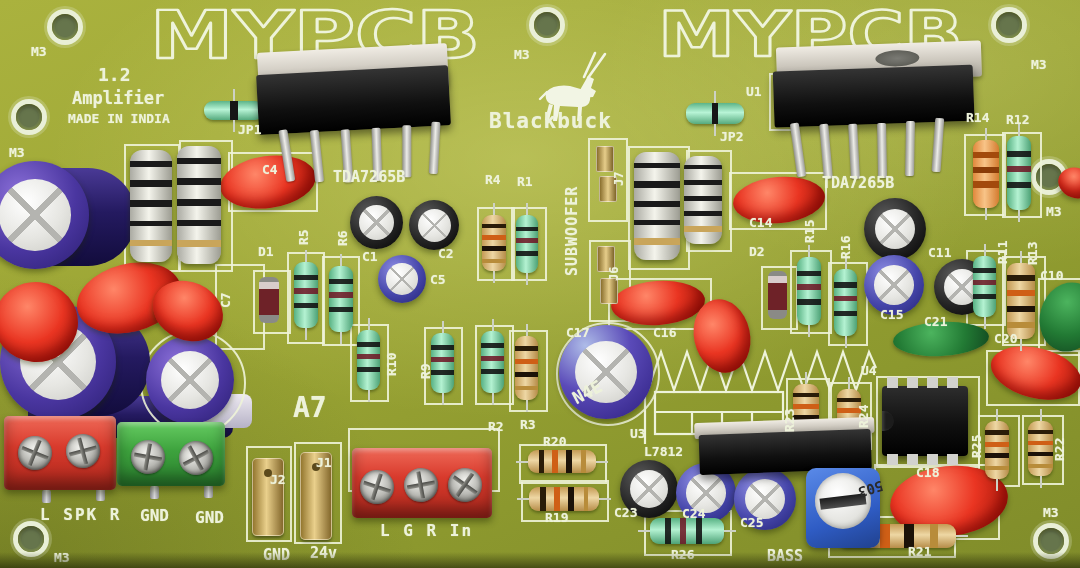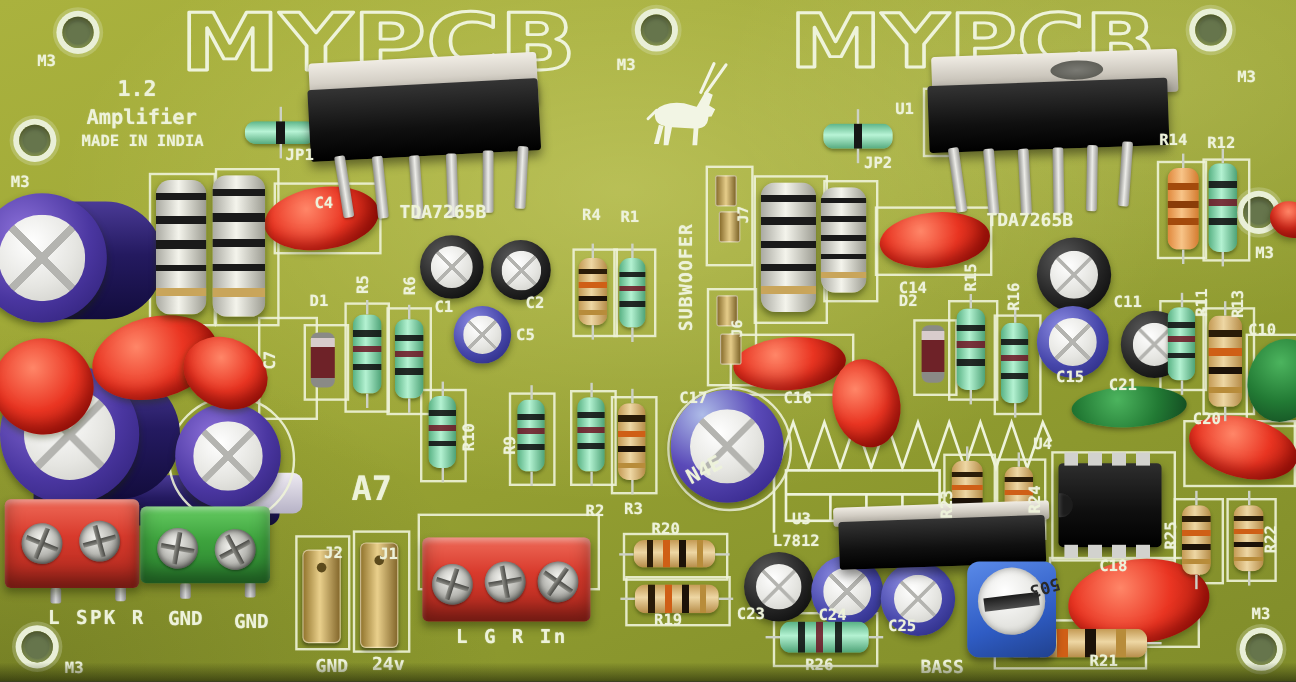--- a/index.html
+++ b/index.html
@@ -317,36 +317,37 @@
   <span class="lbl" style="left:9px;top:146px">M3</span>
   <span class="lbl" style="left:514px;top:48px">M3</span>
   <span class="lbl" style="left:1031px;top:58px">M3</span>
   <span class="lbl" style="left:1046px;top:205px">M3</span>
   <span class="lbl" style="left:54px;top:551px">M3</span>
   <span class="lbl" style="left:1043px;top:506px">M3</span>
 
   <span class="lbl" style="left:98px;top:66px;font-size:18px">1.2</span>
   <span class="lbl" style="left:72px;top:90px;font-size:17px">Amplifier</span>
   <span class="lbl" style="left:68px;top:112px;font-size:13px">MADE IN INDIA</span>
+  <span class="lbl" style="left:489px;top:111px;font-size:21px;letter-spacing:1px">Blackbuck</span>
   <span class="lbl" style="left:293px;top:394px;font-size:28px">A7</span>
   <span class="lbl v" style="left:565px;top:276px;font-size:15px;letter-spacing:1px">SUBWOOFER</span>
   <span class="lbl" style="left:767px;top:549px;font-size:15px">BASS</span>
 
   <span class="lbl" style="left:333px;top:170px;font-size:15px">TDA7265B</span>
   <span class="lbl" style="left:822px;top:176px;font-size:15px">TDA7265B</span>
   <span class="lbl" style="left:746px;top:85px">U1</span>
-  <span class="lbl" style="left:660px;top:427px">U3</span>
+  <span class="lbl" style="left:630px;top:427px">U3</span>
   <span class="lbl" style="left:644px;top:445px">L7812</span>
   <span class="lbl" style="left:861px;top:364px">U4</span>
 
   <span class="lbl" style="left:238px;top:123px">JP1</span>
   <span class="lbl" style="left:720px;top:130px">JP2</span>
   <span class="lbl v" style="left:613px;top:186px;font-size:12px">J7</span>
   <span class="lbl v" style="left:608px;top:281px;font-size:12px">J6</span>
-  <span class="lbl" style="left:270px;top:455px">J2</span>
+  <span class="lbl" style="left:270px;top:473px">J2</span>
   <span class="lbl" style="left:316px;top:456px">J1</span>
   <span class="lbl" style="left:263px;top:548px;font-size:15px">GND</span>
   <span class="lbl" style="left:310px;top:546px;font-size:15px">24v</span>
   <span class="lbl" style="left:40px;top:507px;font-size:16px;letter-spacing:2px">L SPK R</span>
   <span class="lbl" style="left:140px;top:508px;font-size:16px">GND</span>
   <span class="lbl" style="left:195px;top:510px;font-size:16px">GND</span>
   <span class="lbl" style="left:380px;top:523px;font-size:16px;letter-spacing:2px">L G R In</span>
 
   <span class="lbl" style="left:485px;top:173px">R4</span>
   <span class="lbl" style="left:517px;top:175px">R1</span>
@@ -364,35 +365,35 @@
   <span class="lbl" style="left:520px;top:418px">R3</span>
   <span class="lbl" style="left:543px;top:435px">R20</span>
   <span class="lbl" style="left:545px;top:511px">R19</span>
   <span class="lbl" style="left:566px;top:326px">C17</span>
   <span class="lbl" style="left:653px;top:326px">C16</span>
   <span class="lbl" style="left:572px;top:384px;font-size:17px;transform:rotate(-28deg);z-index:4">N4E</span>
 
   <span class="lbl" style="left:749px;top:245px">D2</span>
   <span class="lbl v" style="left:803px;top:243px">R15</span>
   <span class="lbl v" style="left:839px;top:259px">R16</span>
-  <span class="lbl" style="left:749px;top:234px">C14</span>
+  <span class="lbl" style="left:749px;top:216px">C14</span>
   <span class="lbl" style="left:880px;top:308px">C15</span>
   <span class="lbl" style="left:928px;top:246px">C11</span>
   <span class="lbl" style="left:924px;top:315px">C21</span>
   <span class="lbl" style="left:1040px;top:269px">C10</span>
   <span class="lbl" style="left:966px;top:111px">R14</span>
   <span class="lbl" style="left:1006px;top:113px">R12</span>
   <span class="lbl v" style="left:996px;top:264px">R11</span>
   <span class="lbl v" style="left:1026px;top:265px">R13</span>
 
   <span class="lbl v" style="left:783px;top:432px">R23</span>
   <span class="lbl v" style="left:857px;top:428px">R24</span>
   <span class="lbl v" style="left:970px;top:458px">R25</span>
   <span class="lbl v" style="left:1053px;top:461px">R22</span>
-  <span class="lbl" style="left:994px;top:343px">C20</span>
+  <span class="lbl" style="left:994px;top:332px">C20</span>
   <span class="lbl" style="left:916px;top:466px">C18</span>
   <span class="lbl" style="left:908px;top:545px">R21</span>
   <span class="lbl" style="left:614px;top:506px">C23</span>
   <span class="lbl" style="left:682px;top:507px">C24</span>
   <span class="lbl" style="left:740px;top:516px">C25</span>
   <span class="lbl" style="left:671px;top:548px">R26</span>
 
   <div class="shadow-bot"></div>
 </div>
 

